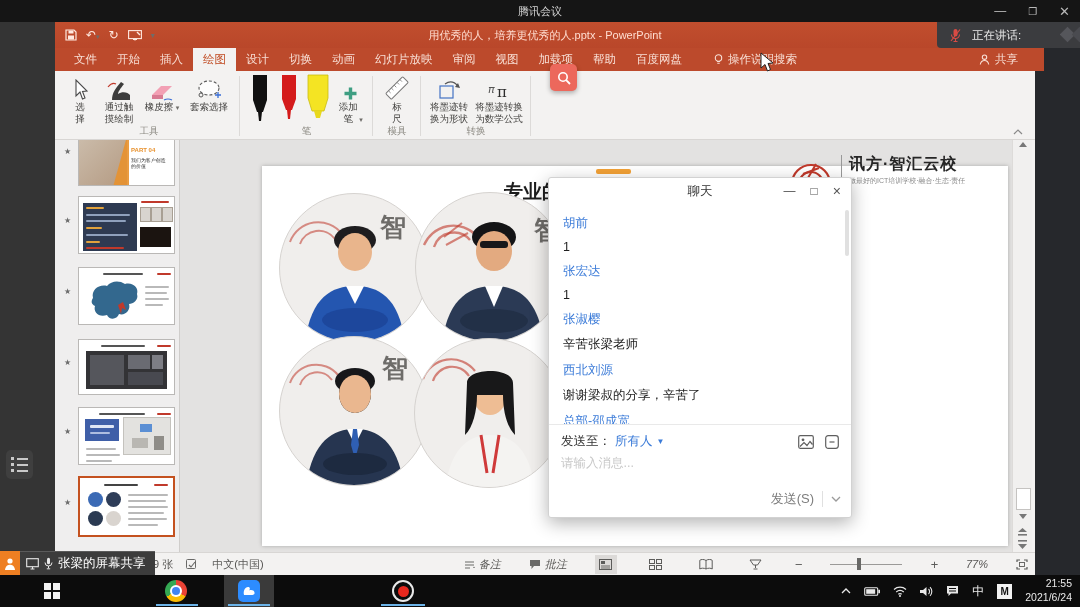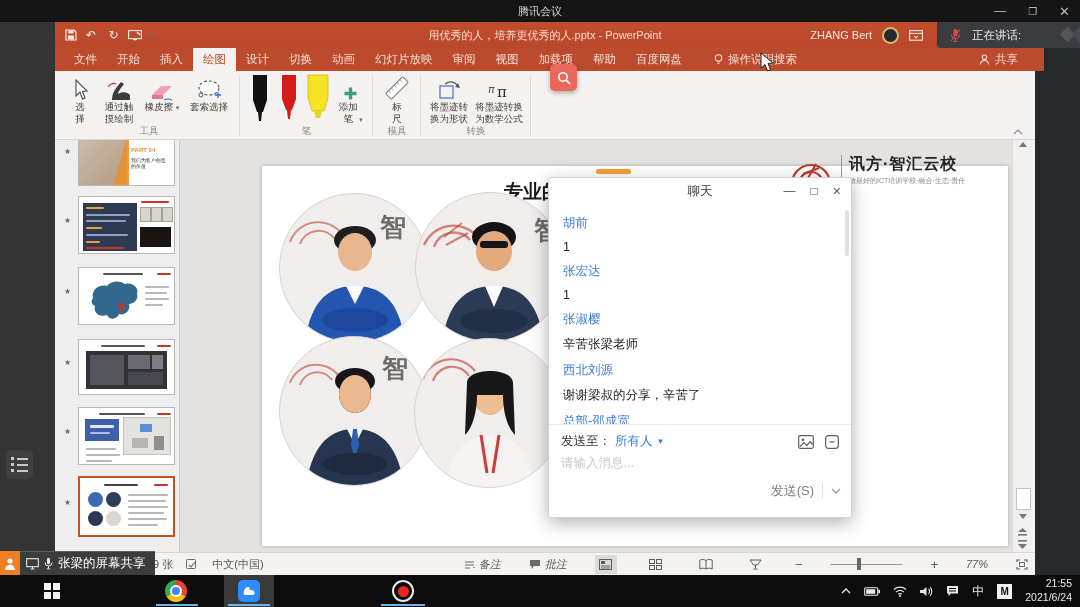--- a/index.html
+++ b/index.html
@@ -60,21 +60,21 @@
   .chat-h{position:relative;height:26px;display:flex;align-items:center;justify-content:center;font-size:12.5px;color:#333;}
   .chat-ctrl{position:absolute;right:10px;top:0;height:26px;display:flex;align-items:center;gap:15px;color:#555;font-size:12px;}
   .cbody{position:absolute;left:0;top:26px;right:0;bottom:92px;padding:2px 14px 0 14px;overflow:hidden;font-size:12.5px;}
   .c-name{margin-top:9px;color:#3b7bd8;}
   .c-text{margin-top:8px;color:#1f1f1f;}
   .cfoot{position:absolute;left:0;right:0;bottom:0;height:92px;border-top:1px solid #e9e9e9;}
   .crow1{display:flex;align-items:center;padding:8px 12px 0 12px;font-size:12.5px;color:#333;}
   .blue{color:#3b7bd8;}
   .cinput{border:none;outline:none;font-size:12.5px;width:220px;padding:6px 0 0 12px;color:#333;background:transparent;}
   .cinput::placeholder{color:#c8c8c8;}
-  .csend{position:absolute;right:10px;bottom:17px;display:flex;align-items:center;gap:8px;font-size:13px;color:#7d7d7d;}
+  .csend{position:absolute;right:10px;bottom:9px;display:flex;align-items:center;gap:8px;font-size:13px;color:#7d7d7d;}
   
   .speak{left:937px;top:22px;width:143px;height:26px;background:#3b3c3f;display:flex;align-items:center;border-bottom-left-radius:4px;overflow:hidden;}
   .shareov{left:0;top:551px;height:24px;display:flex;align-items:stretch;}
   .magnifier{left:550px;top:64px;width:27px;height:27px;background:#ec685c;border-radius:5px;box-shadow:0 2px 5px rgba(0,0,0,.3);display:flex;align-items:center;justify-content:center;}
   
   .tbar{left:0;top:575px;width:1080px;height:32px;background:#0c0c0c;}
   .tb-underline{position:absolute;top:29px;height:2px;background:#6cb3e8;}
   .tray{position:absolute;top:0;height:32px;display:flex;align-items:center;gap:13px;color:#eee;}
   .timebox{text-align:right;font-size:10.5px;color:#eaeaea;line-height:1.3;}
   .hamrow{display:flex;align-items:center;gap:3px;margin:3px 0;}
@@ -124,29 +124,20 @@
             <rect x="3.5" y="1.5" width="5" height="3" fill="#ffe9e0"></rect>
           </svg>
         <span>↶<span class="caret">▾</span></span>
         <span>↻</span>
         <svg width="14" height="11" viewBox="0 0 14 11">
             <rect x="0.6" y="0.6" width="12.8" height="8" fill="none" stroke="#ffe9e0" stroke-width="1.1"></rect>
             <path d="M5,9.5 h4 M7,8.6 v2" stroke="#ffe9e0" stroke-width="1"></path>
             <path d="M9,2 l3,3" stroke="#ffe9e0" stroke-width="1.4"></path>
           </svg>
         <span class="caret" style="font-size:8px;">▾</span>
-      </div>
-      <div class="ptb-right">
-        <span>ZHANG Bert</span>
-        <span class="avatar"></span>
-        <svg width="14" height="11" viewBox="0 0 14 11">
-            <rect x="0.6" y="0.6" width="12.8" height="9.6" fill="none" stroke="#ffe9e0" stroke-width="1.1"></rect>
-            <path d="M0.6,3.4 h12.8" stroke="#ffe9e0" stroke-width="1"></path>
-            <path d="M5.2,6 l1.8,2 1.8,-2" fill="none" stroke="#ffe9e0" stroke-width="1.1"></path>
-          </svg>
       </div>
     </div>
 
     <div class="abs tabs">
       <div class="tab">文件</div>
       <div class="tab">开始</div>
       <div class="tab">插入</div>
       <div class="tab active">绘图</div>
       <div class="tab">设计</div>
       <div class="tab">切换</div>

